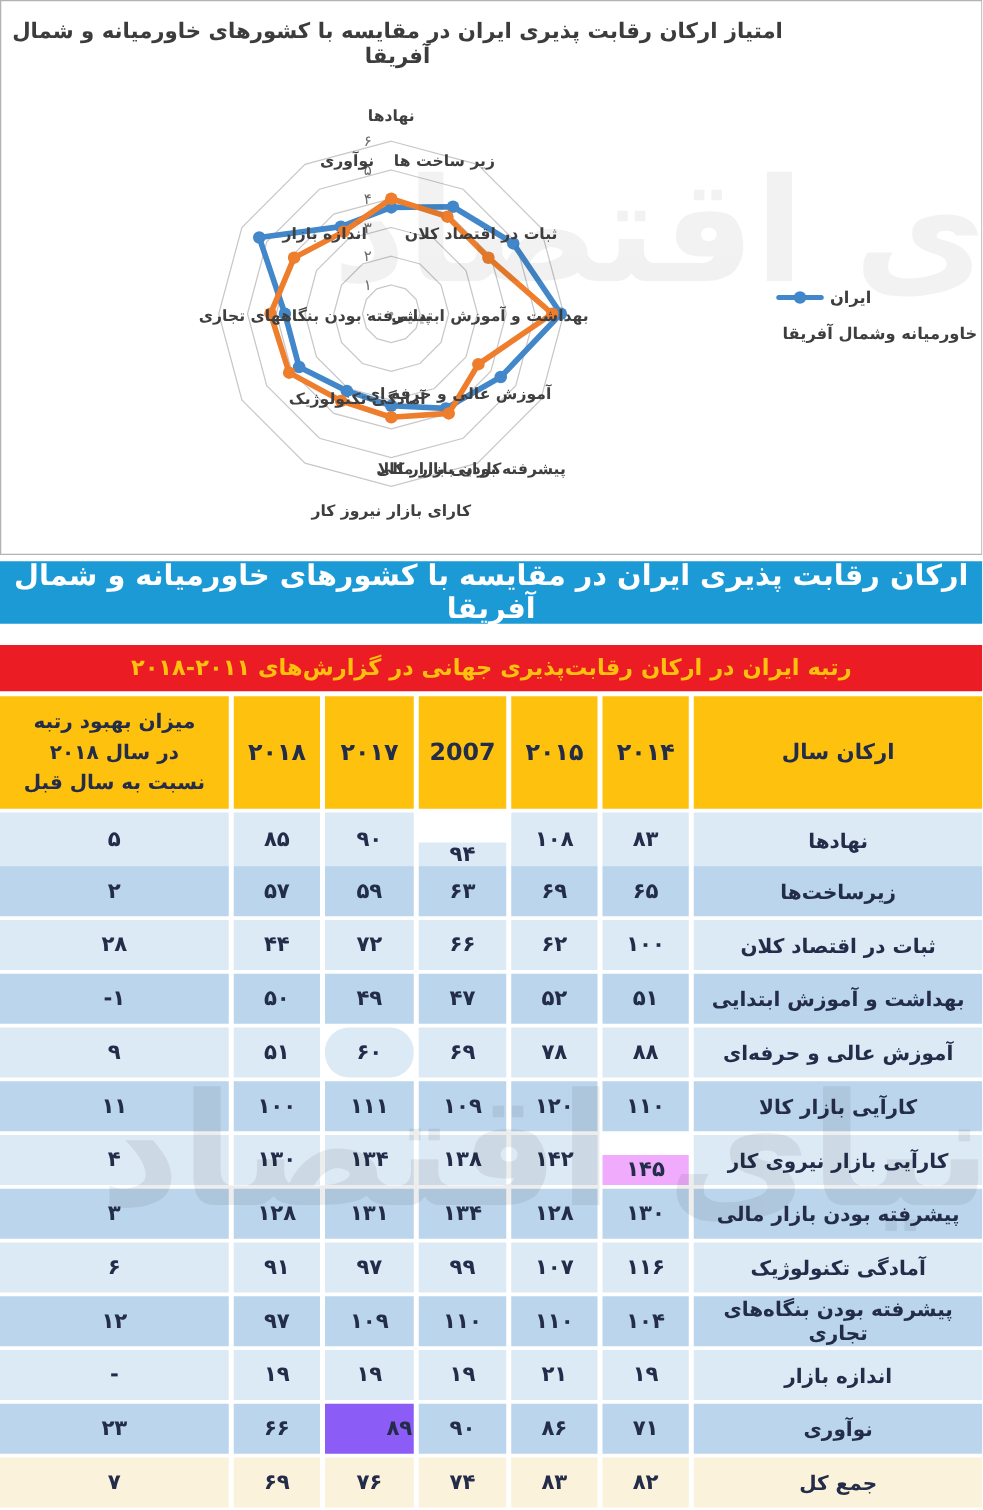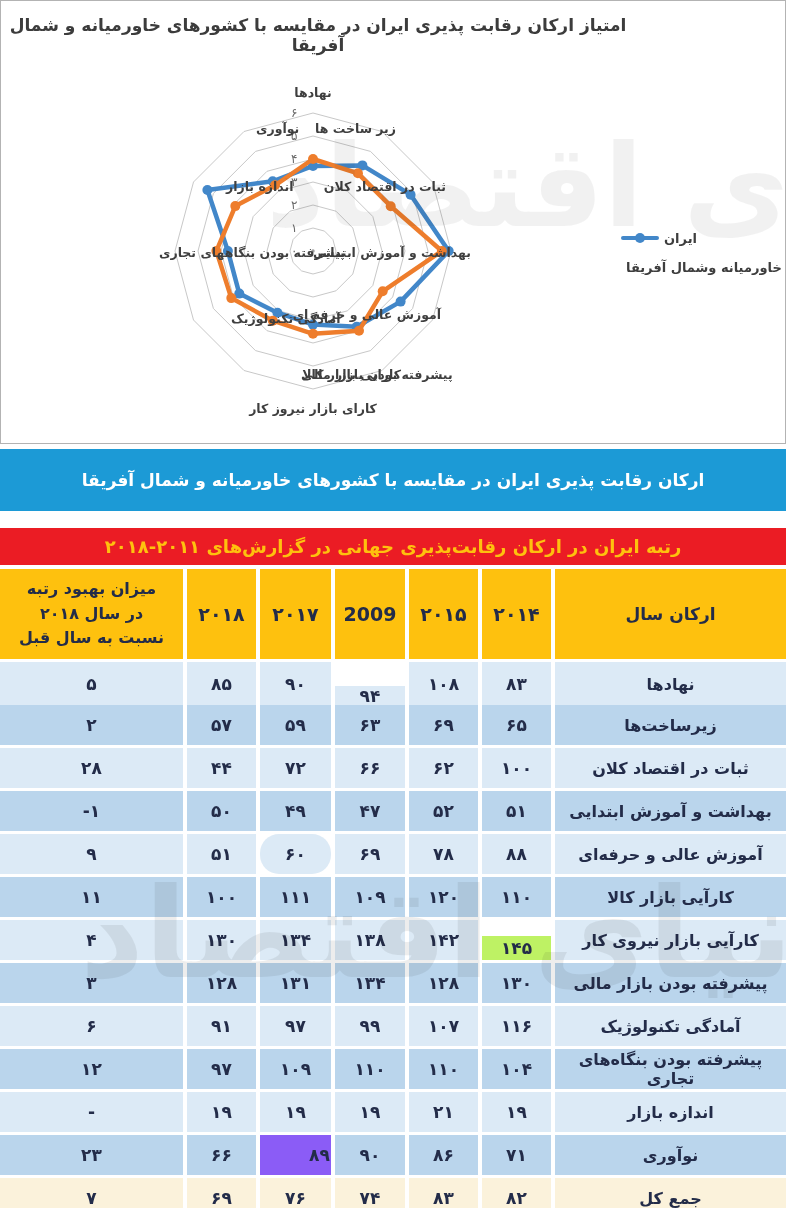--- a/index.html
+++ b/index.html
@@ -24,21 +24,21 @@
   .chart-wm{top:118px;left:265px;font-size:115px;opacity:0.055;}
   .table-wm{top:292px;left:80px;font-size:125px;opacity:0.075;}
   .legend{position:absolute;left:620px;top:226px;width:168px;z-index:2;}
   .legend-item{display:flex;direction:ltr;align-items:center;height:22px;margin-bottom:7px;}
   .legend-marker{position:relative;width:38px;height:10px;flex:0 0 38px;}
   .legend-marker .line{position:absolute;left:0;top:3px;width:38px;height:4px;border-radius:2px;}
   .legend-marker .dot{position:absolute;left:14px;top:0;width:10px;height:10px;border-radius:50%;}
   .legend-label{font-size:13px;font-weight:bold;color:#3e3e3e;direction:rtl;padding:0 5px;white-space:nowrap;}
   
   .banner{display:flex;align-items:center;justify-content:center;direction:rtl;text-align:center;}
-  .banner-blue{margin-top:5px;height:62px;font-size:17px;font-weight:bold;color:#ffffff;}
+  .banner-blue{margin-top:5px;height:50px;font-size:23px;font-weight:bold;color:#ffffff;}
   .banner-red{margin-top:17px;height:37px;font-size:18px;font-weight:bold;}
   
   .table-wrap{position:relative;margin-top:4px;direction:rtl;}
   .grid{display:grid;grid-template-columns:1fr 69px 69px 70px 71px 69px 183px;column-gap:4px;direction:rtl;background:#fff;}
   .cell{display:flex;align-items:center;justify-content:center;text-align:center;}
   .grid.header{height:90px;}
   .grid.row{height:40px;margin-top:3px;}
   .cell.num{font-size:17px;font-weight:bold;direction:ltr;}
   .cell.pillar{font-size:16px;font-weight:bold;}
   .header .cell{font-weight:bold;}
@@ -138,21 +138,21 @@
 
   <div class="banner banner-red" style="background: rgb(235, 28, 36); color: rgb(254, 193, 14);">
     <span>رتبه ایران در ارکان رقابت‌پذیری جهانی در گزارش‌های ۲۰۱۱-۲۰۱۸</span>
   </div>
 
   <div class="table-wrap">
     <div class="grid header" id="table-header">
         <div class="cell pillar-h" style="background: rgb(254, 193, 14);">ارکان سال</div>
         <div class="cell year" style="background: rgb(254, 193, 14);">۲۰۱۴</div>
         <div class="cell year" style="background: rgb(254, 193, 14);">۲۰۱۵</div>
-        <div class="cell year" style="background: rgb(254, 193, 14);">2009</div>
+        <div class="cell year" style="background: rgb(254, 193, 14);">2007</div>
         <div class="cell year" style="background: rgb(254, 193, 14);">۲۰۱۷</div>
         <div class="cell year" style="background: rgb(254, 193, 14);">۲۰۱۸</div>
         <div class="cell imp-h" style="background: rgb(254, 193, 14);">میزان بهبود رتبه
 در سال ۲۰۱۸
 نسبت به سال قبل</div>
       </div>
     <div id="table-body">
         <div class="grid row">
           <div class="cell pillar" style="background: rgb(220, 234, 246);">نهادها</div>
           <div class="cell num" style="background: rgb(220, 234, 246);">۸۳</div>
@@ -202,21 +202,21 @@
           <div class="cell pillar" style="background: rgb(186, 213, 236);">کارآیی بازار کالا</div>
           <div class="cell num" style="background: rgb(186, 213, 236);">۱۱۰</div>
           <div class="cell num" style="background: rgb(186, 213, 236);">۱۲۰</div>
           <div class="cell num" style="background: rgb(186, 213, 236);">۱۰۹</div>
           <div class="cell num" style="background: rgb(186, 213, 236);">۱۱۱</div>
           <div class="cell num" style="background: rgb(186, 213, 236);">۱۰۰</div>
           <div class="cell num" style="background: rgb(186, 213, 236);">۱۱</div>
         </div>
         <div class="grid row">
           <div class="cell pillar" style="background: rgb(220, 234, 246);">کارآیی بازار نیروی کار</div>
-          <div class="cell num" style="background: #bef264; margin-top: 16px;">۱۴۵</div>
+          <div class="cell num" style="background: #f0abfc; margin-top: 16px;">۱۴۵</div>
           <div class="cell num" style="background: rgb(220, 234, 246);">۱۴۲</div>
           <div class="cell num" style="background: rgb(220, 234, 246);">۱۳۸</div>
           <div class="cell num" style="background: rgb(220, 234, 246);">۱۳۴</div>
           <div class="cell num" style="background: rgb(220, 234, 246);">۱۳۰</div>
           <div class="cell num" style="background: rgb(220, 234, 246);">۴</div>
         </div>
         <div class="grid row">
           <div class="cell pillar" style="background: rgb(186, 213, 236);">پیشرفته بودن بازار مالی</div>
           <div class="cell num" style="background: rgb(186, 213, 236);">۱۳۰</div>
           <div class="cell num" style="background: rgb(186, 213, 236);">۱۲۸</div>

